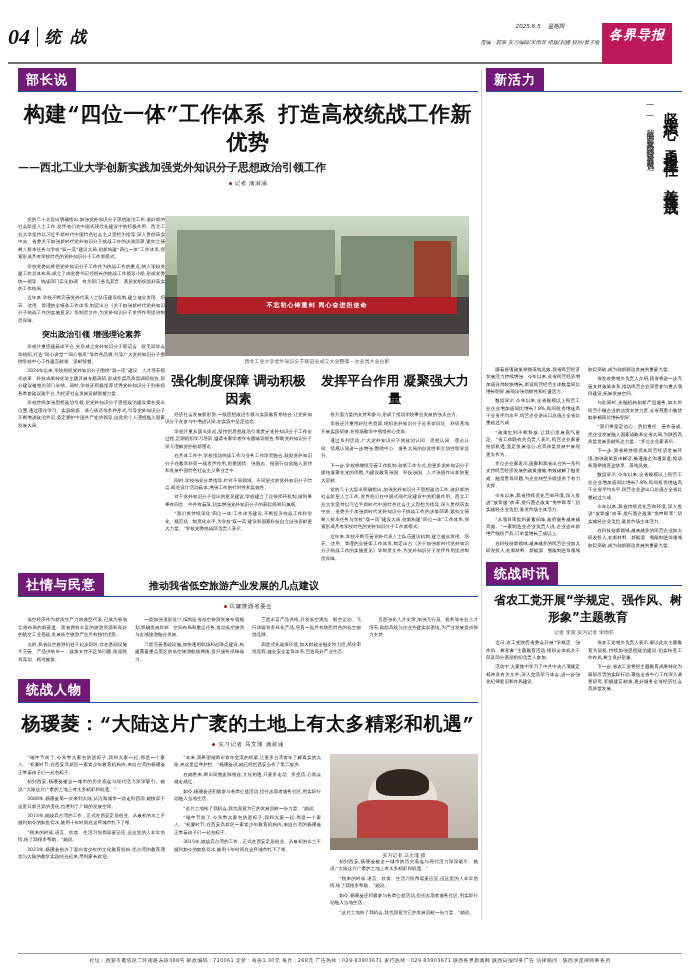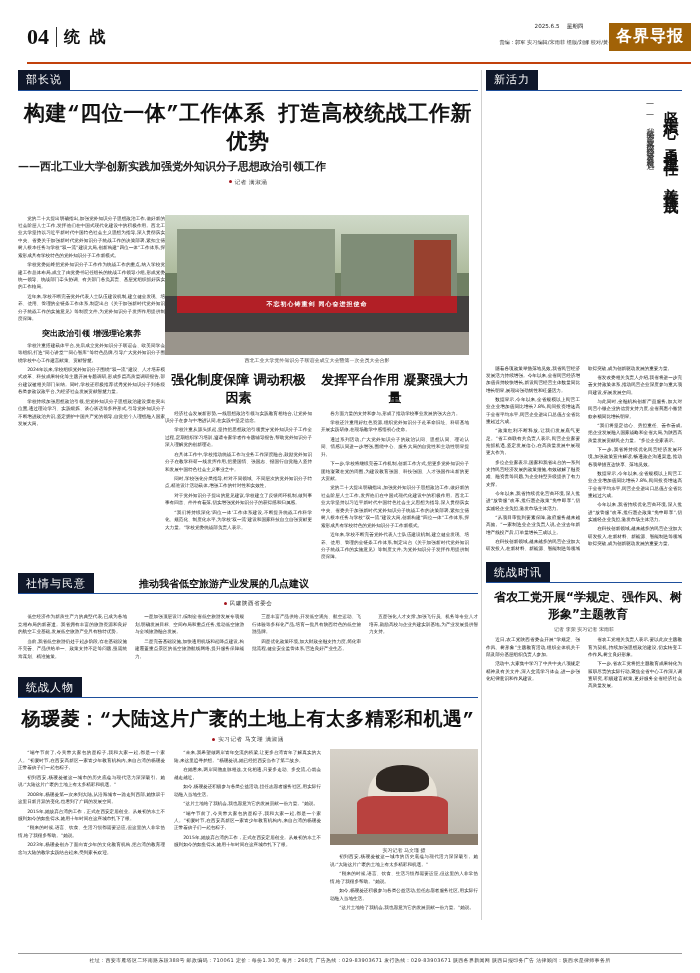--- a/index.html
+++ b/index.html
@@ -1,26 +1,26 @@
 <!DOCTYPE html>
 <html><head>
 <meta charset="utf-8">
 <style>
   html,body{margin:0;padding:0;background:#ffffff;}
   body{width:700px;height:973px;font-family:"DejaVu Sans","Liberation Sans",sans-serif;color:#111;overflow:hidden;}
   .page{position:relative;width:700px;height:973px;padding:0;box-sizing:border-box;background:#fff;}
   
-  .masthead{position:absolute;left:27px;top:22px;width:664px;height:40px;border-bottom:2px solid #c2410c;}
+  .masthead{position:absolute;left:8px;top:22px;width:664px;height:40px;border-bottom:2px solid #737373;font-style:italic;}
   .mast-left{position:absolute;left:0;top:2px;display:flex;align-items:center;gap:7px;}
   .mast-num{font-size:22px;font-weight:bold;letter-spacing:0;font-family:"Liberation Serif",serif;}
   .mast-div{width:1px;height:20px;background:#333;}
   .mast-sec{font-size:16px;font-weight:bold;font-family:"DejaVu Sans",sans-serif;letter-spacing:2px;}
-  .mast-logo{position:absolute;right:0;top:1px;background:#a16207;color:#fff;font-size:16px;font-weight:bold;padding:3px 7px 4px 7px;letter-spacing:1px;font-family:"Liberation Serif",serif;}
-  
-  .tag{display:inline-block;background:#0f172a;color:#fff;font-size:11px;font-weight:normal;padding:2.5px 8px;letter-spacing:1px;}
+  .mast-logo{position:absolute;right:0;top:1px;background:#be185d;color:#fff;font-size:13px;font-weight:bold;padding:3px 7px 20px 7px;letter-spacing:1px;font-family:"Liberation Serif",serif;}
+  
+  .tag{display:inline-block;background:#701a75;color:#fff;font-size:13px;font-weight:bold;padding:2.5px 8px;letter-spacing:1px;}
   .tagbar{border-bottom:1.6px solid #1e4f9c;height:0;}
   
   .leftcol{position:absolute;left:18px;top:68px;width:460px;}
   .rightcol{position:absolute;left:486px;top:68px;width:196px;}
   .rule-v{position:absolute;left:481px;top:70px;width:1px;height:850px;background:#cfcfcf;}
   
   .block{margin-bottom:9px;}
   .blk-head{position:relative;margin-bottom:6px;}
   h1.title{font-size:21px;font-weight:bold;text-align:center;margin:8px 0 4px 0;letter-spacing:.5px;font-family:Liberation Mono, monospace;}
   h2.subtitle{font-size:11px;font-weight:bold;text-align:left;margin:0 0 5px 0;color:#222;}

